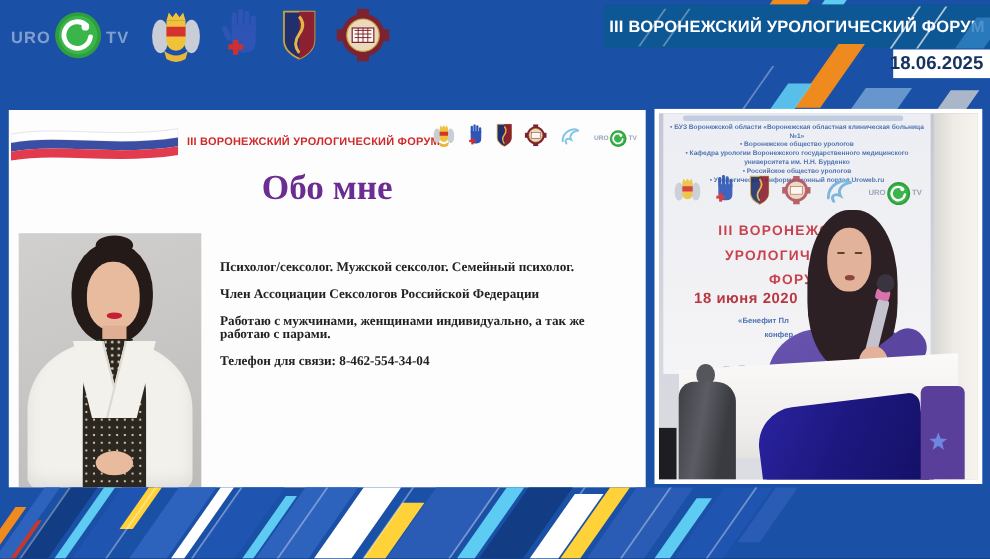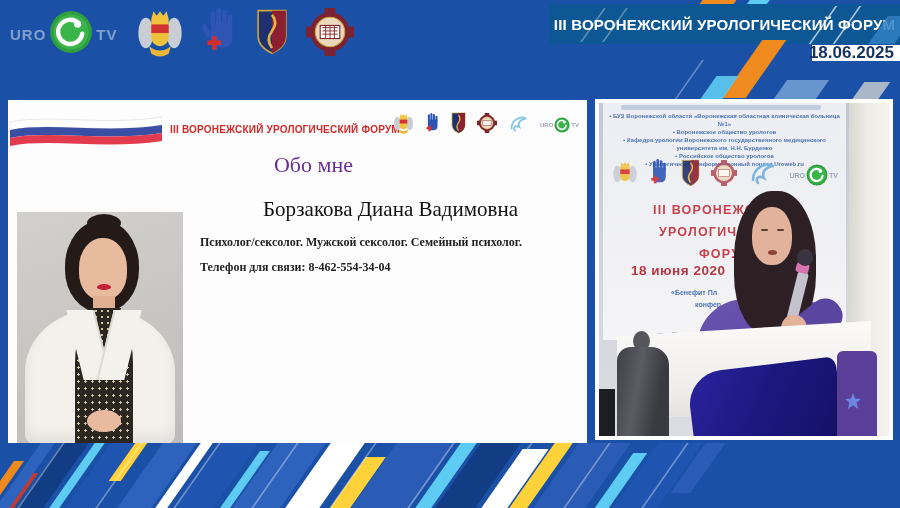--- a/index.html
+++ b/index.html
@@ -7,33 +7,33 @@
          background:#1a50a6;font-family:"Liberation Sans",sans-serif;}
   .abs{position:absolute;}
 
   
   .logo-row{position:absolute;left:10px;top:6px;display:flex;align-items:center;gap:18px;height:56px;}
   .urotv{display:flex;align-items:center;gap:3px;}
   .urotv .txt{color:rgba(255,255,255,.45);font-weight:bold;font-size:15px;letter-spacing:1px;}
   .title-band{position:absolute;left:549px;top:4px;width:351px;height:40px;background:#0d5794;
       display:flex;align-items:center;justify-content:center;}
   .title-band span{color:#fff;font-weight:bold;font-size:15px;letter-spacing:.2px;white-space:nowrap;}
-  .date-box{position:absolute;left:812px;top:45px;width:88px;height:16px;background:#fff;
+  .date-box{position:absolute;left:812px;top:45px;width:88px;height:26px;background:#fff;
       display:flex;align-items:center;justify-content:flex-end;padding-right:6px;box-sizing:border-box;}
   .date-box span{color:#16335f;font-weight:bold;font-size:17px;}
 
   .skew{transform:skewX(-35deg);}
 
   
   .slide{position:absolute;left:8px;top:100px;width:579px;height:343px;background:#fdfdfd;overflow:hidden;}
   .slide-forum-title{position:absolute;left:162px;top:24px;color:#cf2a2a;font-weight:bold;
       font-size:10px;letter-spacing:.2px;white-space:nowrap;}
   .mini-logos{position:absolute;right:8px;top:12px;display:flex;align-items:center;gap:11px;}
-  .slide-title{position:absolute;left:16px;top:52px;width:100%;text-align:center;
-      font-family:"Liberation Serif",serif;color:#6b2d92;font-size:22px;}
+  .slide-title{position:absolute;left:0;top:52px;width:100%;text-align:center;
+      font-family:"Liberation Serif",serif;color:#6b2d92;font-size:32px;font-weight:bold;}
   .speaker-name{position:absolute;left:190px;top:97px;width:385px;text-align:center;
       font-family:"Liberation Serif",serif;color:#111;font-size:21px;}
   .bio{position:absolute;left:192px;top:136px;width:380px;font-family:"Liberation Serif",serif;
       color:#222;font-size:12px;}
   .bio p{margin:0 0 12.5px 0;line-height:1;font-weight:bold;}
 
   
   .photo{position:absolute;left:9px;top:112px;width:166px;height:231px;overflow:hidden;
       background:linear-gradient(160deg,#d2d0ce 0%,#c6c4c2 60%,#bdbbb9 100%);}
   .photo .hair{position:absolute;left:48px;top:8px;width:74px;height:92px;background:#241a18;
@@ -260,24 +260,25 @@
           <circle cx="20" cy="20" r="19" fill="#2f9e3f"></circle>
             <circle cx="20" cy="20" r="16" fill="#39b54a"></circle>
           <path d="M27 12 a11 11 0 1 0 3.2 9.5" stroke="#fff" stroke-width="4" fill="none" stroke-linecap="round"></path>
           <circle cx="26" cy="13" r="3.2" fill="#fff"></circle>
         </svg>
         <span style="color:#9aa3b8;font-size:6px;font-weight:bold;">TV</span>
       </span>
     </div>
 
     <div class="slide-title">Обо мне</div>
-    <div class="speaker-name">Борзакова Диана Вадимовна</div>
 
     <div class="bio">
       <p>Психолог/сексолог. Мужской сексолог. Семейный психолог.</p>
+      <p>Член Ассоциации Сексологов Российской Федерации</p>
+      <p>Работаю с мужчинами, женщинами индивидуально, а так же работаю с парами.</p>
       <p>Телефон для связи: 8-462-554-34-04</p>
     </div>
 
     <div class="photo">
       <div class="coat"></div>
       <div class="blouse" style="width:58px;left:58px;"></div>
       <div class="hair"></div>
       <div class="bun"></div>
       <div class="face"></div>
       <div class="lips"></div>

